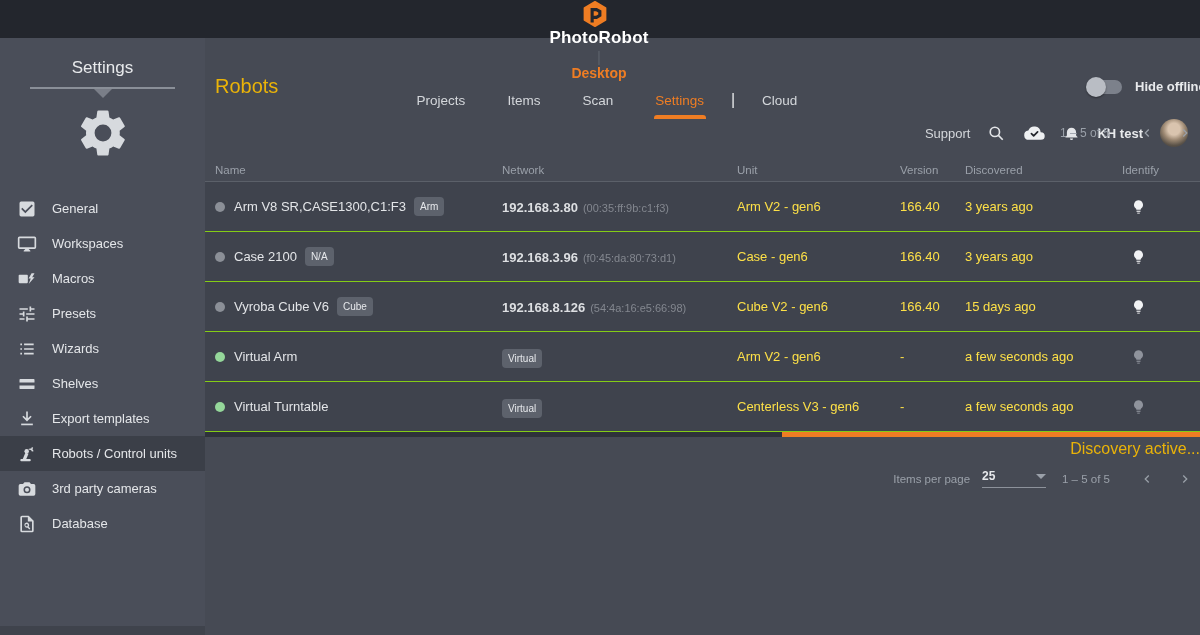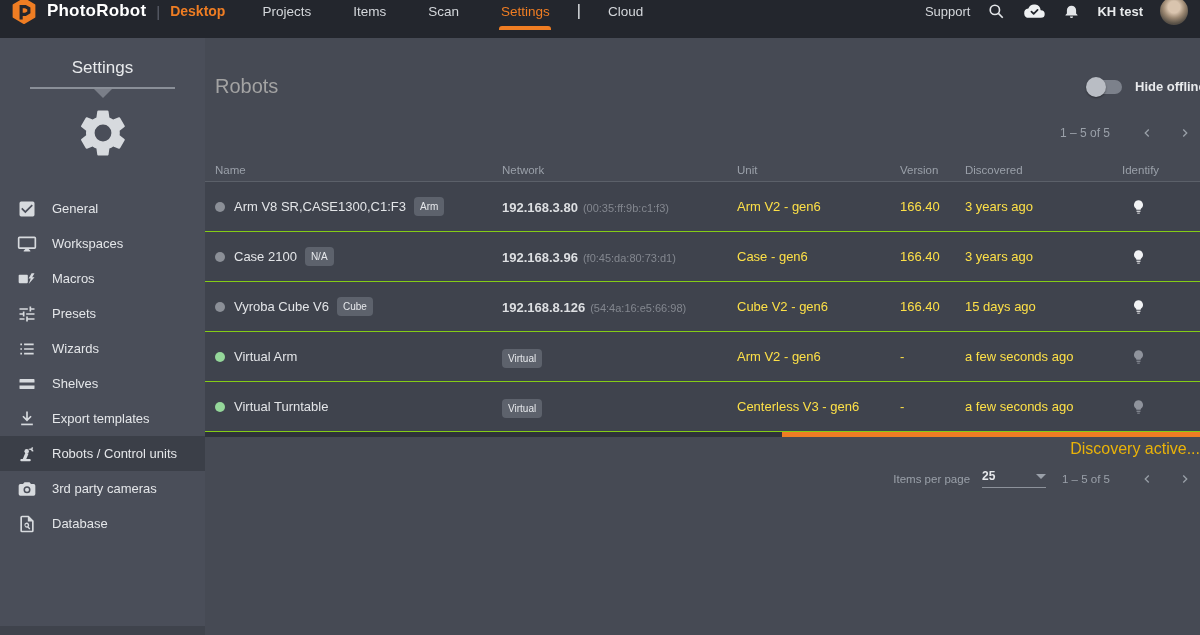--- a/index.html
+++ b/index.html
@@ -3,21 +3,21 @@
 <meta charset="utf-8">
 <style>
   * { box-sizing: border-box; }
   html,body { margin:0; padding:0; }
   body {
     width:1200px; height:635px; overflow:hidden;
     background:#464a54;
     font-family:"Liberation Sans","DejaVu Sans",sans-serif;
   }
   
-  .topbar { height:38px; background:#23262d; display:flex; align-items:center; padding:0 12px 16px 10px; position:relative; }
+  .topbar { height:38px; background:#23262d; display:flex; align-items:center; padding:0 12px 16px 10px; position:relative;flex-direction:column; }
   .logo { width:28px; height:28px; margin-right:9px; flex:none; }
   .brand { color:#ffffff; font-size:17px; font-weight:700; letter-spacing:.2px; }
   .brand-sep { color:#5c616b; margin:0 10px; font-size:15px; }
   .product { color:#ef7d23; font-size:14px; font-weight:700; }
   .nav { display:flex; align-items:center; margin-left:16px; height:38px; }
   .navitem { color:#d4d7db; font-size:13.5px; padding:0 21px; height:38px; display:flex; align-items:center; position:relative; cursor:pointer; }
   .navitem.active { color:#ef7d23; }
   .navitem.active::after { content:""; position:absolute; left:50%; transform:translateX(-50%); bottom:0; width:52px; height:4px; background:#ef7d23; border-radius:3px 3px 0 0; }
   .navdiv { color:#e8eaec; font-size:16px; padding:0 6px; }
   .top-right { margin-left:auto; display:flex; align-items:center; gap:17px; }
@@ -35,21 +35,21 @@
   .side-rule::after { content:""; position:absolute; left:50%; top:2px; transform:translateX(-50%); border:9px solid transparent; border-top:9px solid #868b94; border-bottom:0; }
   .side-gear { display:flex; justify-content:center; margin-top:16px; color:#d7dade; }
   .side-items { margin-top:30px; }
   .sitem { height:35px; display:flex; align-items:center; padding-left:16px; cursor:pointer; }
   .sitem.active { background:#3b3f48; }
   .sitem .sicon { width:22px; height:22px; color:#d7dade; display:flex; align-items:center; justify-content:center; flex:none; }
   .sitem .lbl { margin-left:14px; font-size:13px; color:#e4e6e9; white-space:nowrap; }
   .side-bottom { position:absolute; bottom:0; left:0; width:100%; height:9px; background:#3f434c; }
   
   .main { flex:1; position:relative; overflow:hidden; }
-  .main-title { position:absolute; top:37px; left:10px; font-size:20px; color:#a3a3a3; font-weight:400; margin:0; }
+  .main-title { position:absolute; top:37px; left:10px; font-size:20px; color:#eab308; font-weight:400; margin:0; }
   .toggle-row { position:absolute; top:41px; left:883px; display:flex; align-items:center; white-space:nowrap; cursor:pointer; }
   .switch { position:relative; width:34px; height:14px; background:#7c818b; border-radius:7px; flex:none; }
   .knob { position:absolute; left:-2px; top:-3px; width:20px; height:20px; border-radius:50%; background:#b9bdc4; box-shadow:0 1px 2px rgba(0,0,0,.4); }
   .toggle-label { margin-left:13px; font-size:13px; font-weight:700; color:#e8eaec; }
   .pagi { position:absolute; top:87px; right:0; height:16px; display:flex; align-items:center; color:#9aa0a9; font-size:12px; padding-right:8px; }
   .pagi .range { margin-right:30px; }
   .chev { display:flex; cursor:pointer; color:#9aa0a9; }
   .chev + .chev { margin-left:24px; }
   .thead { position:absolute; top:120px; left:0; right:0; height:23px; display:grid; grid-template-columns:287px 235px 163px 65px 157px 1fr; padding-left:10px; align-items:center; color:#9aa0a9; font-size:11.5px; }
   .tdivider { position:absolute; top:143px; left:0; right:0; height:1px; background:#5b6069; }

